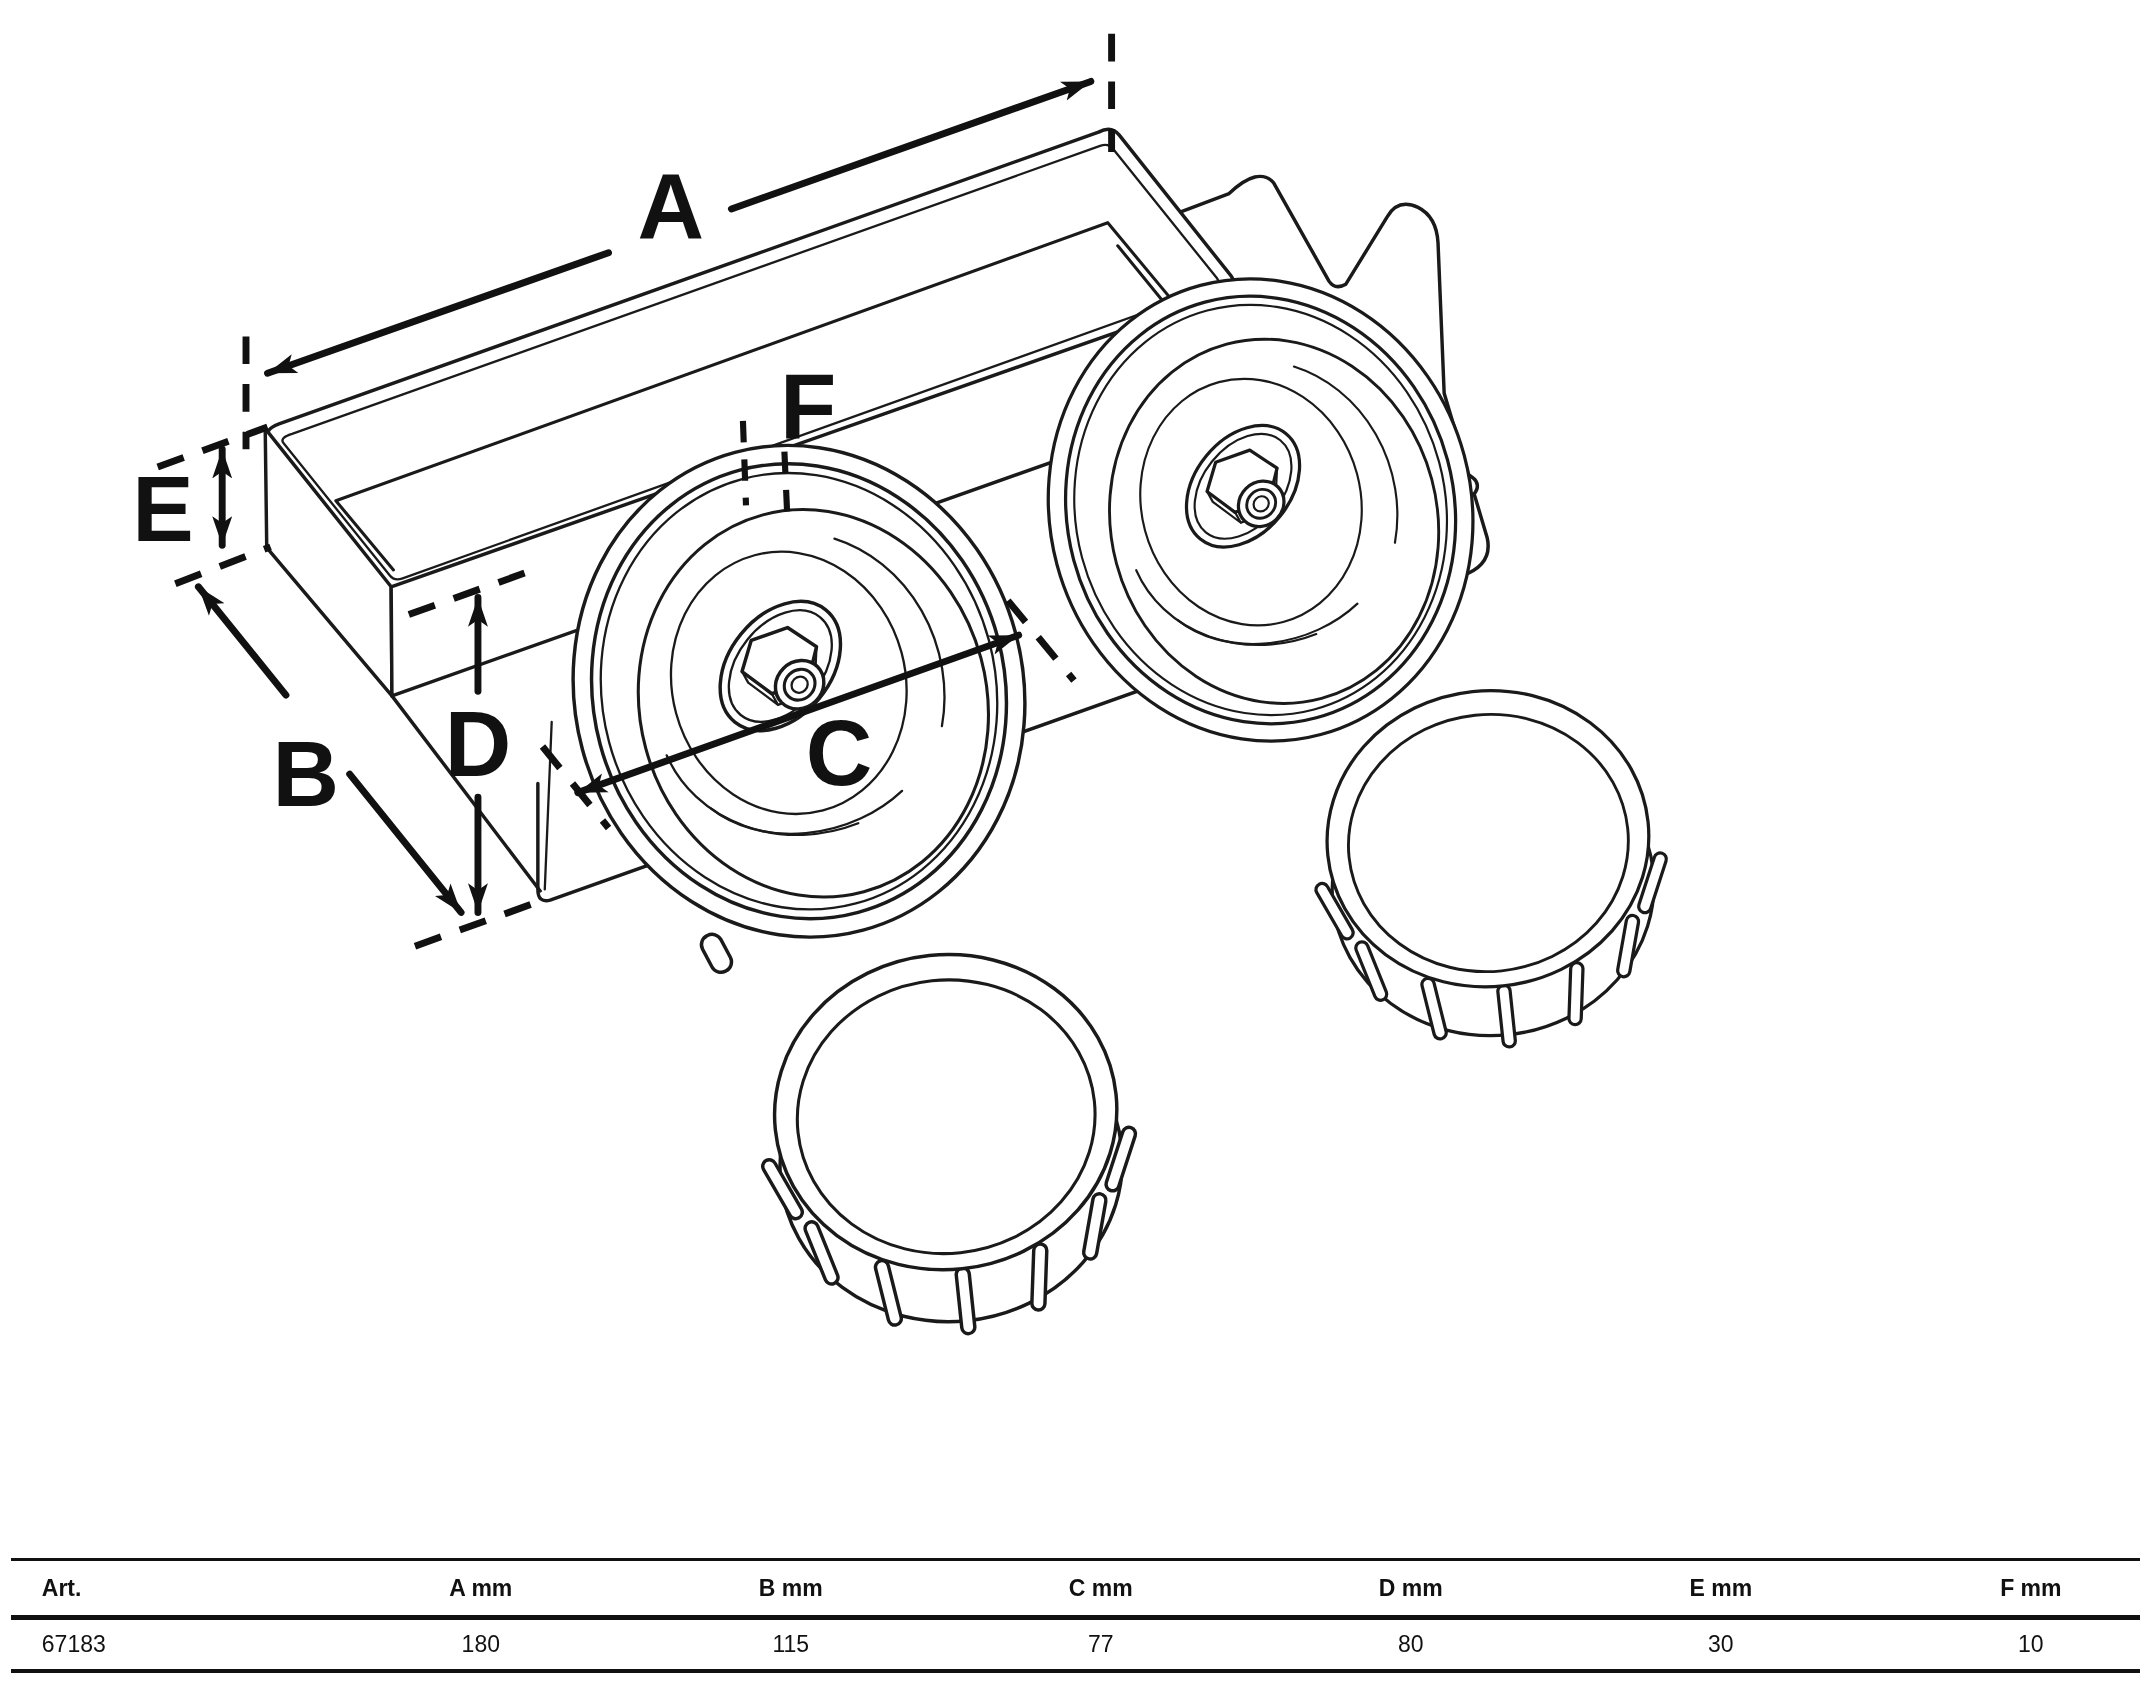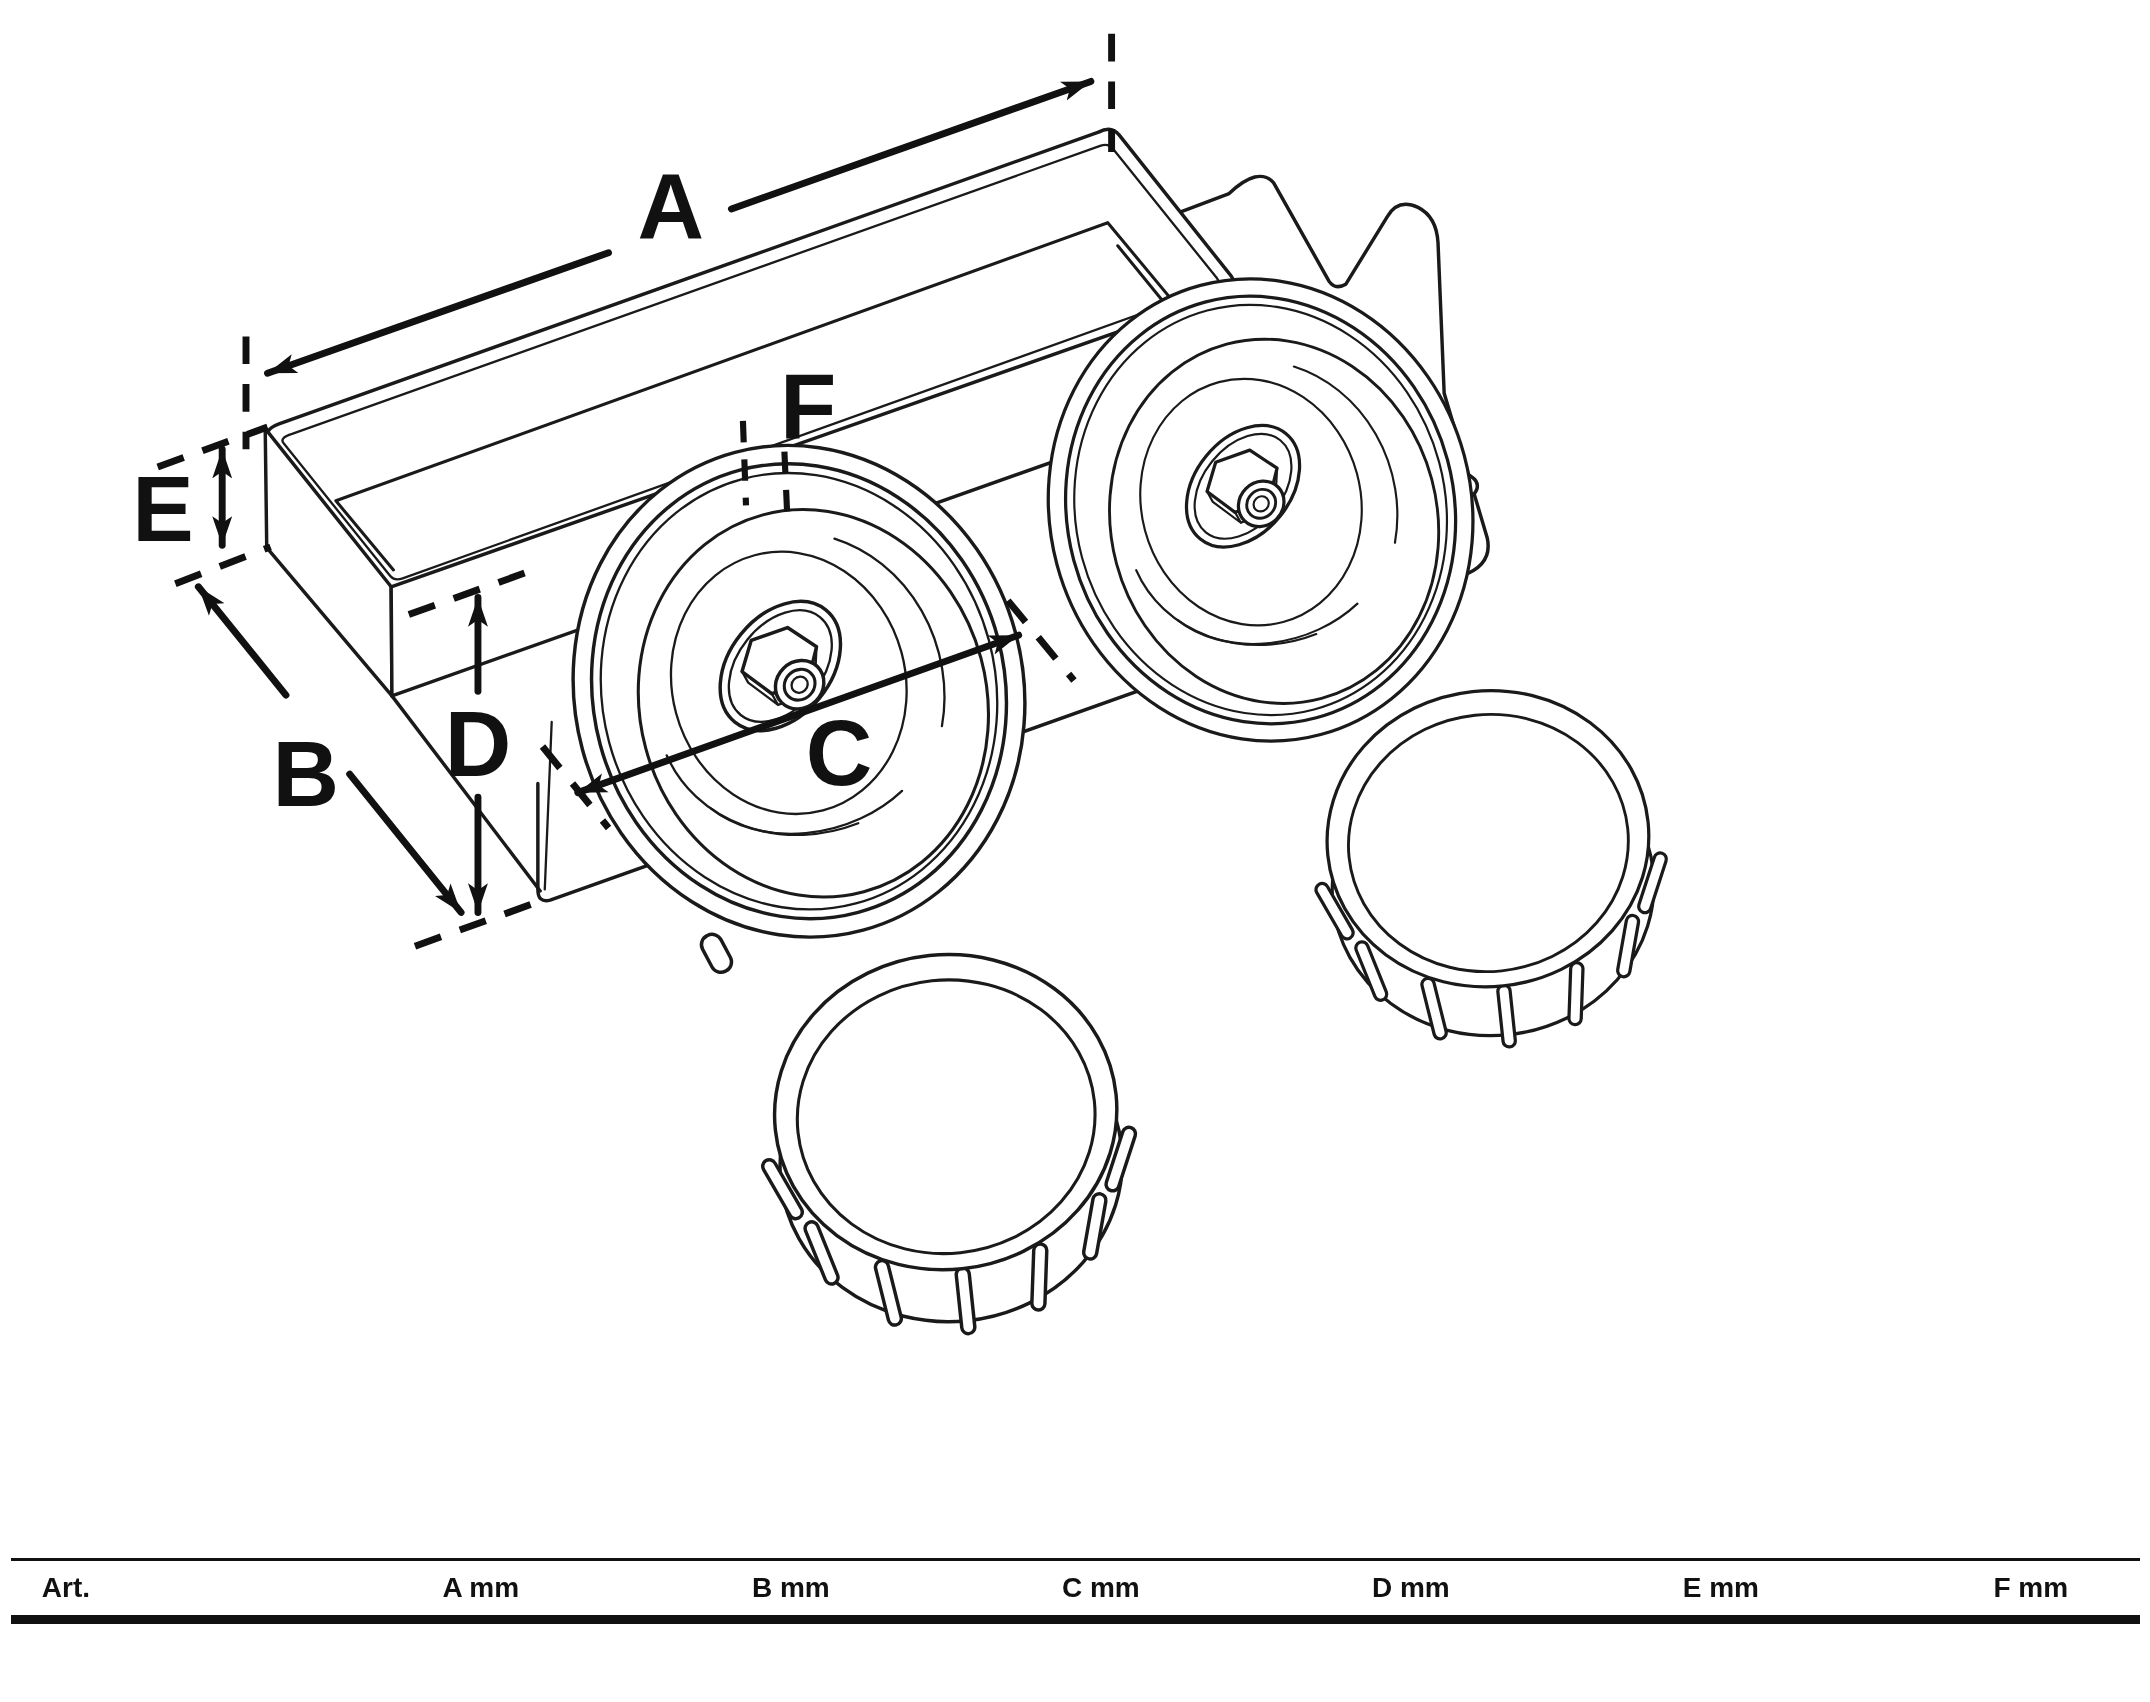--- a/index.html
+++ b/index.html
@@ -20,21 +20,21 @@
 
   
   #spec-table{position:absolute;left:0;top:1558px;width:2151px;}
   .rule{margin:0 10.8px;background:#111;}
   .rule.top{height:3.1px;}
   .rule.mid{height:5.4px;}
   .rule.bot{height:3.1px;}
   .trow{display:flex;align-items:center;padding:0 10.8px;}
   .trow.head{height:54px;font-weight:bold;}
   .trow.vals{height:49px;font-weight:normal;}
-  .c{flex:0 0 310px;text-align:center;font-size:28px;line-height:1;}
+  .c{flex:0 0 310px;text-align:center;font-size:23px;line-height:1;}
   .c.art{flex:0 0 284px;text-align:left;padding-left:31px;}
 </style>
 </head>
 <body>
 
 <div id="page">
 
   <svg id="drawing" width="2151" height="1702" viewBox="0 0 2800 2216">
     <defs>
       <marker id="ah" viewBox="0 0 40 30" refX="38" refY="15" markerWidth="40" markerHeight="30" markerUnits="userSpaceOnUse" orient="auto-start-reverse">
@@ -166,17 +166,26 @@
     <div class="trow head">
       <div class="c art">Art.</div>
       <div class="c">A mm</div>
       <div class="c">B mm</div>
       <div class="c">C mm</div>
       <div class="c">D mm</div>
       <div class="c">E mm</div>
       <div class="c">F mm</div>
     </div>
     <div class="rule mid"></div>
+    <div class="trow vals">
+      <div class="c art">67183</div>
+      <div class="c">180</div>
+      <div class="c">115</div>
+      <div class="c">77</div>
+      <div class="c">80</div>
+      <div class="c">30</div>
+      <div class="c">10</div>
+    </div>
     <div class="rule bot"></div>
   </div>
 
 </div>
 
 
 </body></html>

